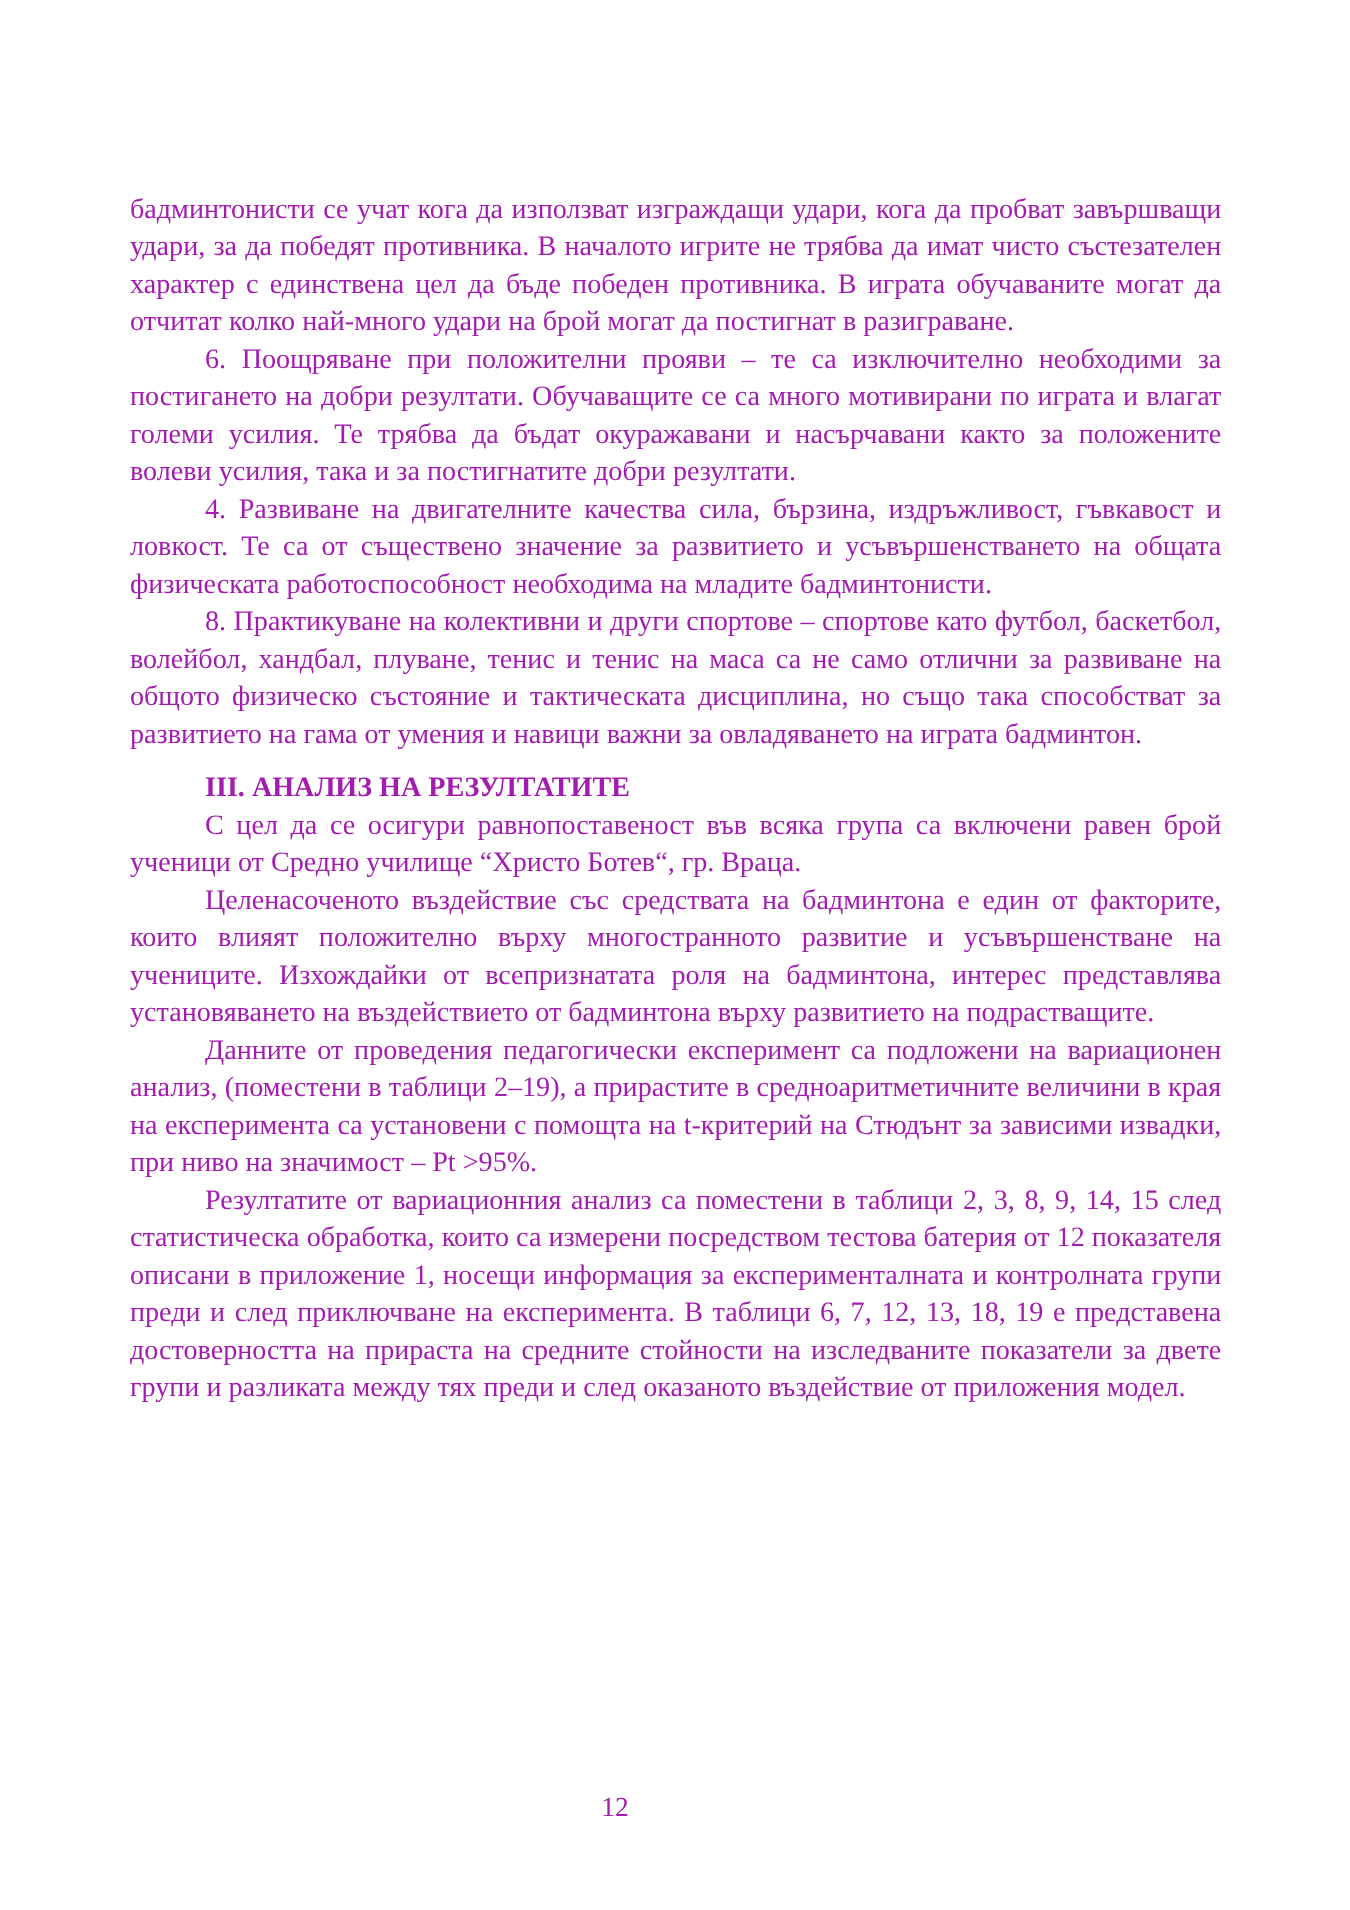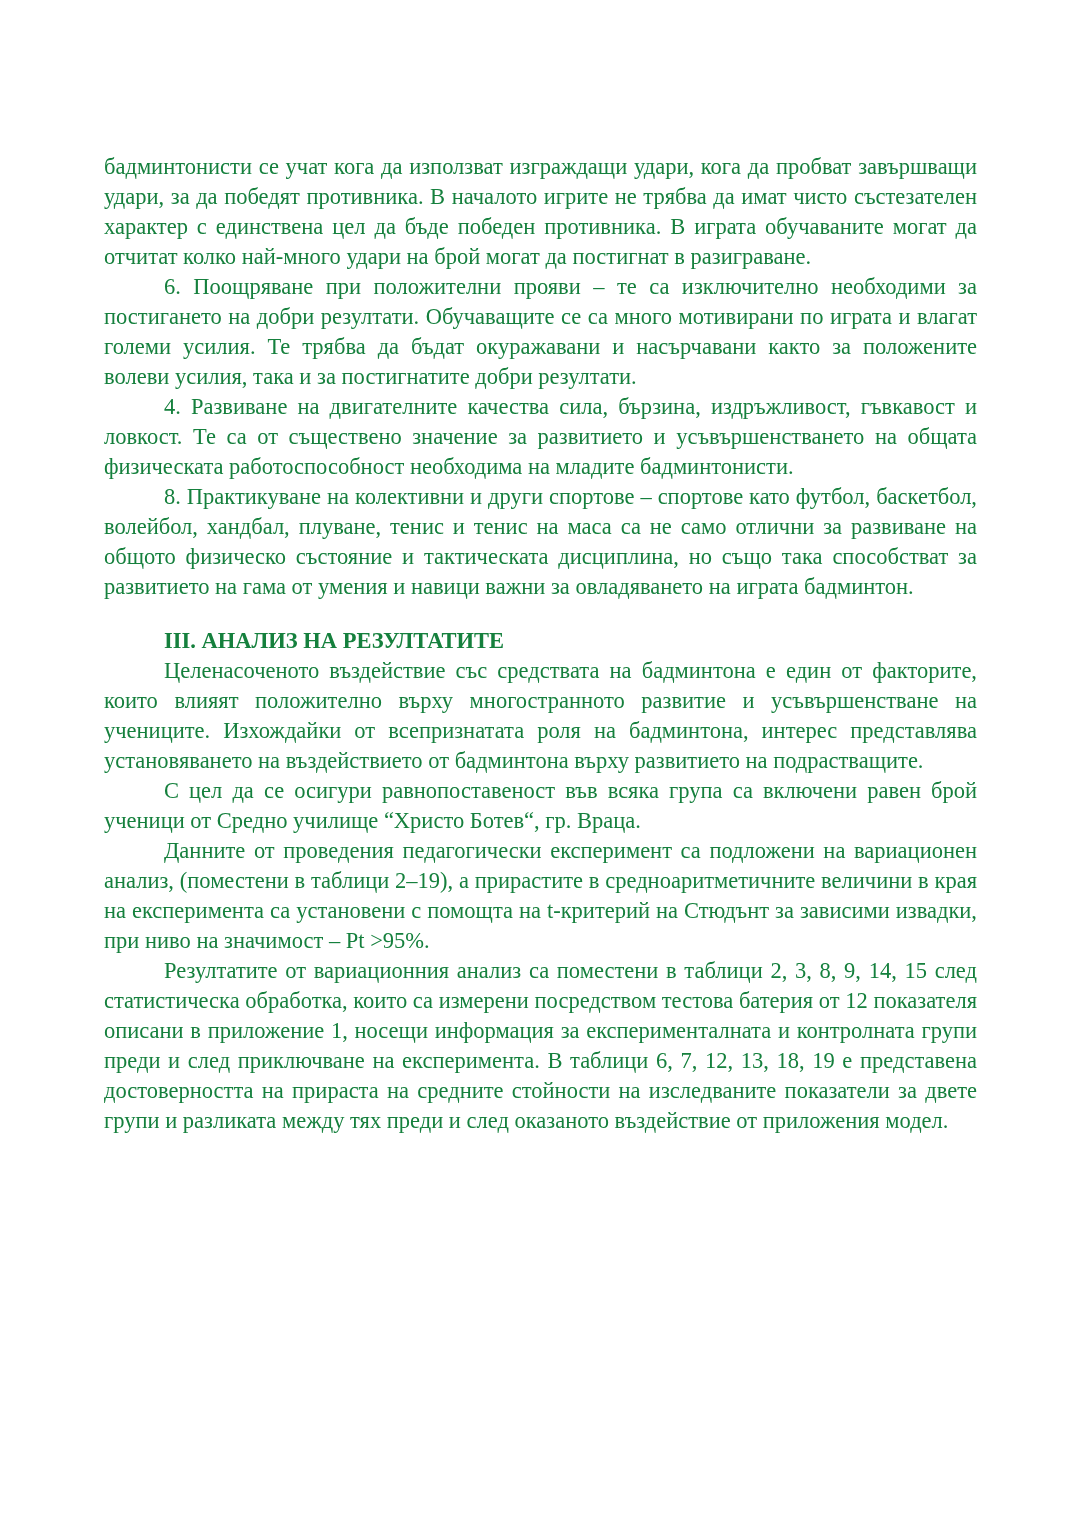--- a/index.html
+++ b/index.html
@@ -7,42 +7,42 @@
     padding: 0;
     background: #ffffff;
   }
   .page {
     position: relative;
     width: 984px;
     height: 1528px;
     background: #ffffff;
     overflow: hidden;
     font-family: "Liberation Serif", "DejaVu Serif", serif;
-    color: #15803d;
+    color: #a21caf;
   }
   .text-block {
     position: absolute;
     left: 104px;
     top: 152px;
     width: 873px;
     font-size: 22.5px;
     line-height: 30px;
     text-align: justify;
   }
   .text-block p {
     margin: 0;
     padding: 0;
     text-indent: 60px;
   }
   .text-block p.no-indent {
     text-indent: 0;
   }
   .text-block p.heading {
     font-weight: bold;
-    margin-top: 24px;
+    margin-top: 13px;
   }
   .text-block p.subheading {
     font-weight: bold;
   }
   .page-number {
     position: absolute;
     left: 0;
     width: 100%;
     top: 1432px;
     text-align: center;
@@ -61,24 +61,25 @@
 
     <p>6. Поощряване при положителни прояви – те са изключително необходими за постигането на добри резултати. Обучаващите се са много мотивирани по играта и влагат големи усилия. Те трябва да бъдат окуражавани и насърчавани както за положените волеви усилия, така и за постигнатите добри резултати.</p>
 
     <p>4. Развиване на двигателните качества сила, бързина, издръжливост, гъвкавост и ловкост. Те са от съществено значение за развитието и усъвършенстването на общата физическата работоспособност необходима на младите бадминтонисти.</p>
 
     <p>8. Практикуване на колективни и други спортове – спортове като футбол, баскетбол, волейбол, хандбал, плуване, тенис и тенис на маса са не само отлични за развиване на общото физическо състояние и тактическата дисциплина, но също така способстват за развитието на гама от умения и навици важни за овладяването на играта бадминтон.</p>
 
     <p class="heading">III. АНАЛИЗ НА РЕЗУЛТАТИТЕ</p>
 
 
+    <p>С цел да се осигури равнопоставеност във всяка група са включени равен брой ученици от Средно училище “Христо Ботев“, гр. Враца.</p>
+
     <p>Целенасоченото въздействие със средствата на бадминтона е един от факторите, които влияят положително върху многостранното развитие и усъвършенстване на учениците. Изхождайки от всепризнатата роля на бадминтона, интерес представлява установяването на въздействието от бадминтона върху развитието на подрастващите.</p>
-
-    <p>С цел да се осигури равнопоставеност във всяка група са включени равен брой ученици от Средно училище “Христо Ботев“, гр. Враца.</p>
 
     <p>Данните от проведения педагогически експеримент са подложени на вариационен анализ, (поместени в таблици 2–19), а прирастите в средноаритметичните величини в края на експеримента са установени с помощта на t-критерий на Стюдънт за зависими извадки, при ниво на значимост – Pt &gt;95%.</p>
 
     <p>Резултатите от вариационния анализ са поместени в таблици 2, 3, 8, 9, 14, 15 след статистическа обработка, които са измерени посредством тестова батерия от 12 показателя описани в приложение 1, носещи информация за експерименталната и контролната групи преди и след приключване на експеримента. В таблици 6, 7, 12, 13, 18, 19 е представена достоверността на прираста на средните стойности на изследваните показатели за двете групи и разликата между тях преди и след оказаното въздействие от приложения модел.</p>
 
   </div>
 
+  <div class="page-number">12</div>
 
 </div>
 
 </body></html>

